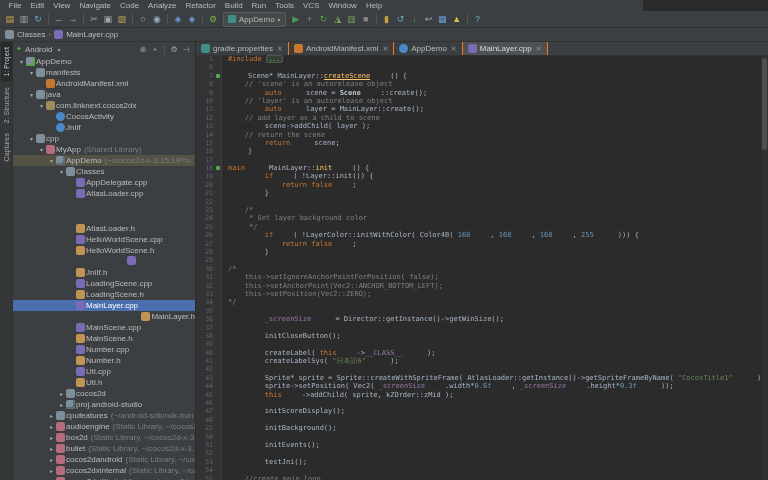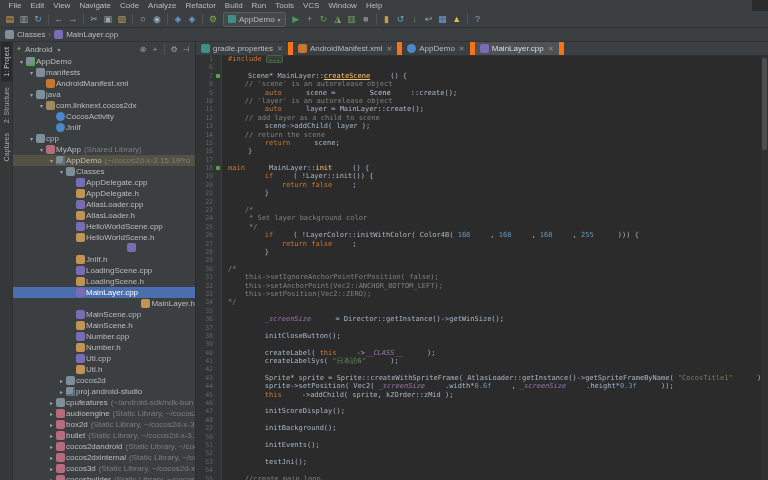--- a/index.html
+++ b/index.html
@@ -1,19 +1,19 @@
 <!DOCTYPE html>
 <html><head>
 <meta charset="utf-8">
 <style>
   html,body{margin:0;padding:0;background:#2b2b2b;}
   #app{position:relative;width:768px;height:480px;overflow:hidden;background:#2b2b2b;
        font-family:"Liberation Sans",sans-serif;-webkit-font-smoothing:antialiased;}
   
-  #menubar{position:absolute;left:0;top:0;width:752px;height:11px;background:#3c3f41;
+  #menubar{position:absolute;left:0;top:0;width:643px;height:11px;background:#3c3f41;
            display:flex;align-items:center;padding-left:4px;box-sizing:border-box;z-index:5;}
   .menu-item{font-size:8px;line-height:11px;color:#bbbbbb;padding:0 4.5px;white-space:nowrap;cursor:default;}
   #toolbar{position:absolute;left:0;top:11px;width:768px;height:17px;background:#3c3f41;
            border-bottom:1px solid #2f3133;display:flex;align-items:center;padding-left:3px;box-sizing:border-box;z-index:5;}
   .tbtn{width:14px;height:13px;display:flex;align-items:center;justify-content:center;
         font-size:9px;line-height:13px;border-radius:2px;flex:none;cursor:default;}
   .tsep{width:1px;height:11px;background:#515456;margin:0 3px;flex:none;}
   .combo{display:flex;align-items:center;gap:3px;height:13px;border:1px solid #5a5d5f;background:#45494a;
          border-radius:2px;padding:0 4px;margin:0 3px;font-size:8px;color:#bbbbbb;flex:none;}
   .combo .caret{font-size:6px;color:#9da2a6;}
@@ -50,34 +50,34 @@
   .ic-manifest{background:#c8772e;}
   .ic-cpp{background:#7a6bb5;}
   .ic-h{background:#c09553;color:#332711;}
   .ic-library{background:#b56c7d;}
   .ic-module-folder{background:#7e8f9a;box-shadow:inset -2px -2px 0 #5b6d78;}
   .ic-gradle{background:#3f8f87;}
   
   #editor{position:absolute;left:196px;top:0;right:0;bottom:0;background:#2b2b2b;}
   #tabbar{height:13px;background:#3c3f41;border-bottom:1px solid #2f3133;display:flex;align-items:stretch;}
   .tab{display:flex;align-items:center;gap:3px;padding:0 5px;font-size:8px;color:#b8bcbe;
-       border-right:5px solid #f97316;background:#3c3f41;white-space:nowrap;cursor:default;}
+       border-right:1px solid #f97316;background:#3c3f41;white-space:nowrap;cursor:default;}
   .tab.active{background:#4e5254;color:#dadada;}
   .tclose{color:#8c9195;font-size:7px;margin-left:1px;}
   #codearea{position:absolute;left:0;top:13px;right:7px;bottom:0;overflow:hidden;
             font-family:"DejaVu Sans Mono","Liberation Mono",monospace;font-size:7px;line-height:8.4px;}
   .cline{height:8.4px;display:flex;white-space:pre;align-items:center;}
   .gut{width:26px;height:8.4px;background:#313335;border-right:1px solid #3a3d3f;flex:none;display:flex;align-items:center;box-sizing:border-box;}
   .lnum{flex:1;text-align:right;color:#606366;font-size:6.5px;padding-right:2px;}
   .gmark{width:6px;flex:none;display:flex;align-items:center;justify-content:center;}
   .gmark i{display:block;width:4px;height:4px;background:#57a64a;border-radius:1px;}
   .ctext{padding-left:6px;}
   .kw{color:#cc7832;}.cm{color:#808080;}.str{color:#6a8759;}.num{color:#6897bb;}
   .fn{color:#ffc66b;}.fnu{color:#ffc66b;text-decoration:underline;text-align:right;}
-  .fld{color:#9876aa;font-style:italic;}.pre{color:#cc7832;}.df{color:#a9b7c6;margin-left:20px;}.cls{color:#bdc7d1;font-weight:normal;margin-left:30px;}
+  .fld{color:#9876aa;}.pre{color:#cc7832;}.df{color:#a9b7c6;margin-left:20px;}.cls{color:#bdc7d1;font-weight:bold;}
   .fold{background:#344134;color:#93a982;border:1px solid #4d5e4b;border-radius:2px;
         padding:0 2px;font-size:6px;line-height:6px;display:inline-block;}
   #vsb{position:absolute;top:13px;right:0;width:7px;bottom:0;background:#2f3133;}
   #vsb-thumb{position:absolute;left:1px;right:1px;top:3px;height:92px;background:#4c4f51;border-radius:3px;}
 </style>
 </head>
 <body>
 
 <div id="app">
   <div id="menubar">
@@ -224,29 +224,24 @@
             <span class="ic ic-folder"></span>
             <span class="tlabel">Classes</span>
           </div>
           <div class="trow" style="padding-left: 54px;">
             <span class="arrow"></span>
             <span class="ic ic-cpp"></span>
             <span class="tlabel">AppDelegate.cpp</span>
           </div>
           <div class="trow" style="padding-left: 54px;">
             <span class="arrow"></span>
-            <span class="ic ic-h"></span>
-            <span class="tlabel">AppDelegate.h</span>
-          </div>
-          <div class="trow" style="padding-left: 54px;">
-            <span class="arrow"></span>
             <span class="ic ic-cpp"></span>
             <span class="tlabel">AtlasLoader.cpp</span>
           </div>
-          <div class="trow" style="padding-left: 54px;">
+          <div class="trow" style="padding-left: 54px; margin-top: 24px;">
             <span class="arrow"></span>
             <span class="ic ic-h"></span>
             <span class="tlabel">AtlasLoader.h</span>
           </div>
           <div class="trow" style="padding-left: 54px;">
             <span class="arrow"></span>
             <span class="ic ic-cpp"></span>
             <span class="tlabel">HelloWorldScene.cpp</span>
           </div>
           <div class="trow" style="padding-left: 54px;">

